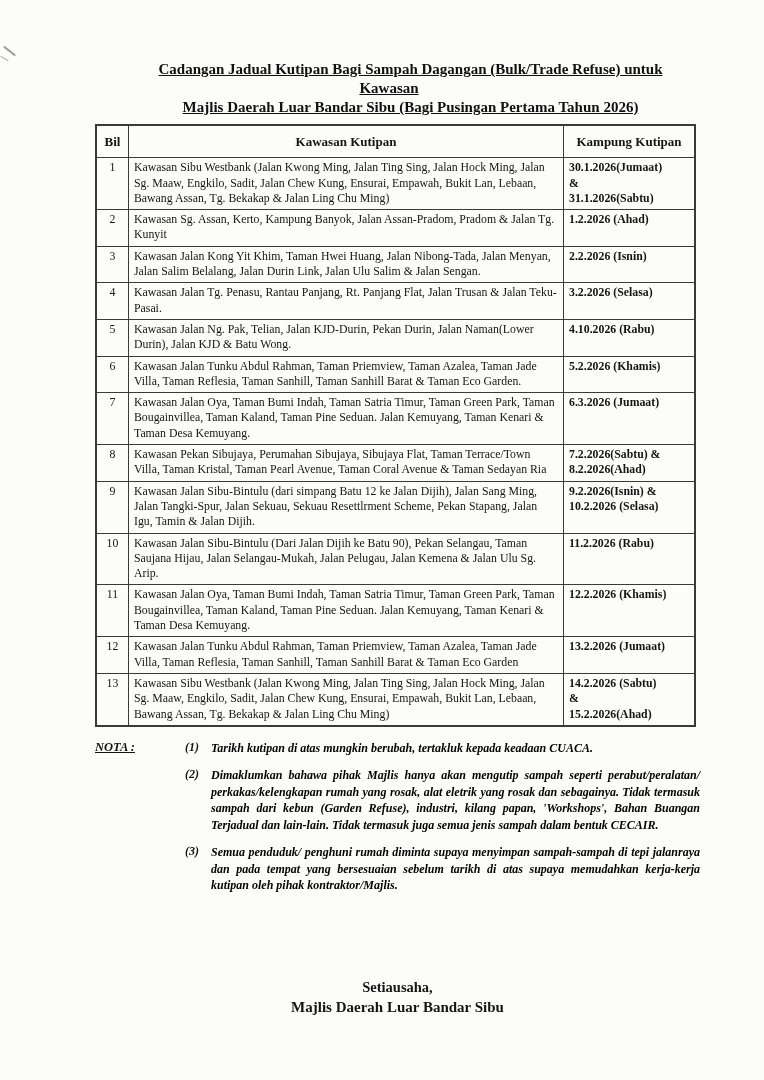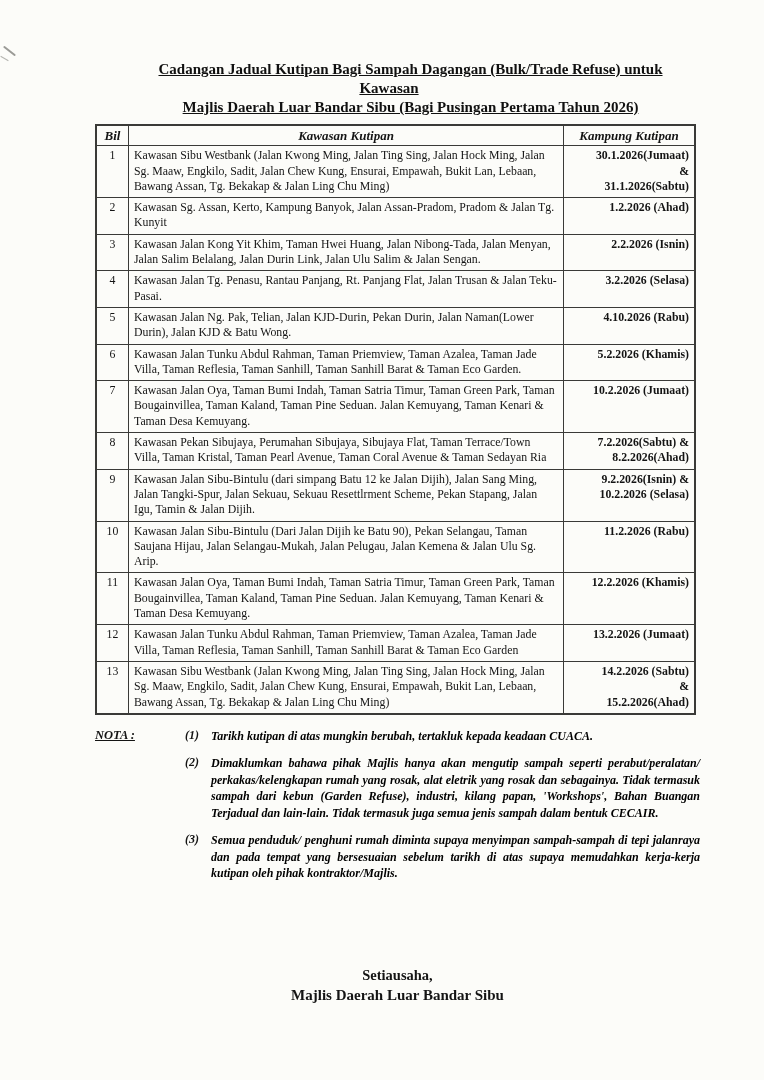--- a/index.html
+++ b/index.html
@@ -45,27 +45,26 @@
     line-height:15.3px;
   }
   table.schedule{ border:2px solid #3a3a38; }
   th.h-bil{ width:27px; }
   th.h-kawasan{ width:430px; }
   th.h-tarikh{ width:126px; }
   table.schedule th{
     font-weight:bold;
     font-size:13px;
     text-align:center;
-    padding:2px 2px;
+    padding:8px 2px;
     vertical-align:middle;
-    font-style:italic;
   }
   td.c-bil{ text-align:center; }
   td.c-tarikh{
-    text-align:right;
+    text-align:left;
     font-weight:bold;
     font-size:12.6px;
     white-space:pre-line;
     line-height:16px;
     padding-top:3px;
   }
   .nota{
     margin-top:13px;
     width:605px;
     font-style:italic;
@@ -161,21 +160,21 @@
 
     <tr>
       <td class="c-bil">6</td>
       <td class="c-kawasan">Kawasan Jalan Tunku Abdul Rahman, Taman Priemview, Taman Azalea, Taman Jade Villa, Taman Reflesia, Taman Sanhill, Taman Sanhill Barat &amp; Taman Eco Garden.</td>
       <td class="c-tarikh">5.2.2026 (Khamis)</td>
     </tr>
 
     <tr>
       <td class="c-bil">7</td>
       <td class="c-kawasan">Kawasan Jalan Oya, Taman Bumi Indah, Taman Satria Timur, Taman Green Park, Taman Bougainvillea, Taman Kaland, Taman Pine Seduan. Jalan Kemuyang, Taman Kenari &amp; Taman Desa Kemuyang.</td>
-      <td class="c-tarikh">10.2.2026 (Jumaat)</td>
+      <td class="c-tarikh">6.3.2026 (Jumaat)</td>
     </tr>
 
     <tr>
       <td class="c-bil">8</td>
       <td class="c-kawasan">Kawasan Pekan Sibujaya, Perumahan Sibujaya, Sibujaya Flat, Taman Terrace/Town Villa, Taman Kristal, Taman Pearl Avenue, Taman Coral Avenue &amp; Taman Sedayan Ria</td>
       <td class="c-tarikh">7.2.2026(Sabtu) &amp;
 8.2.2026(Ahad)</td>
     </tr>
 
     <tr>

